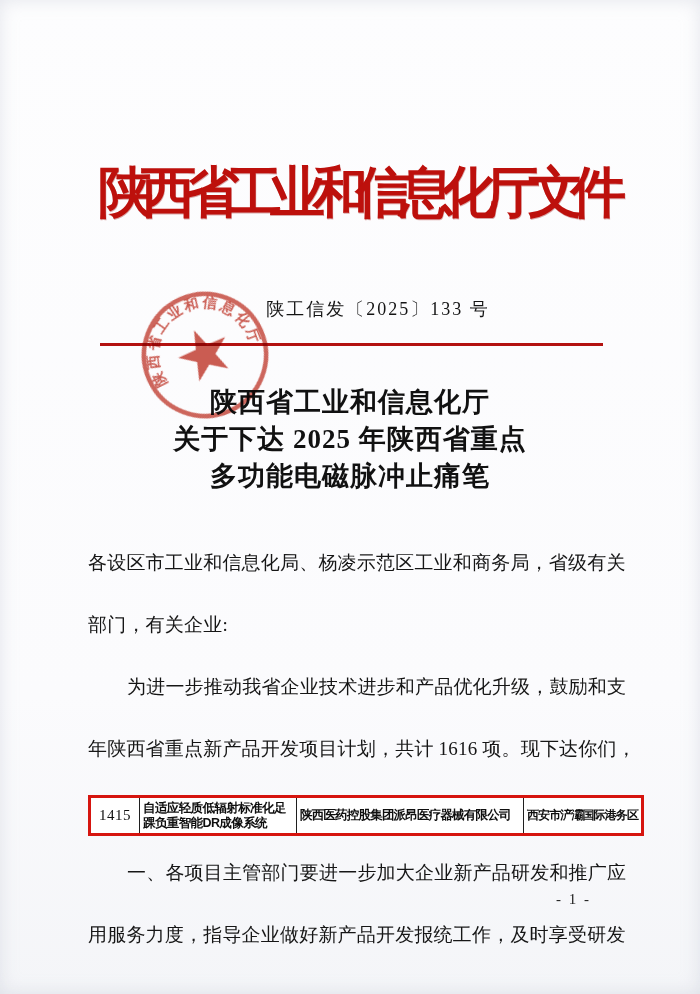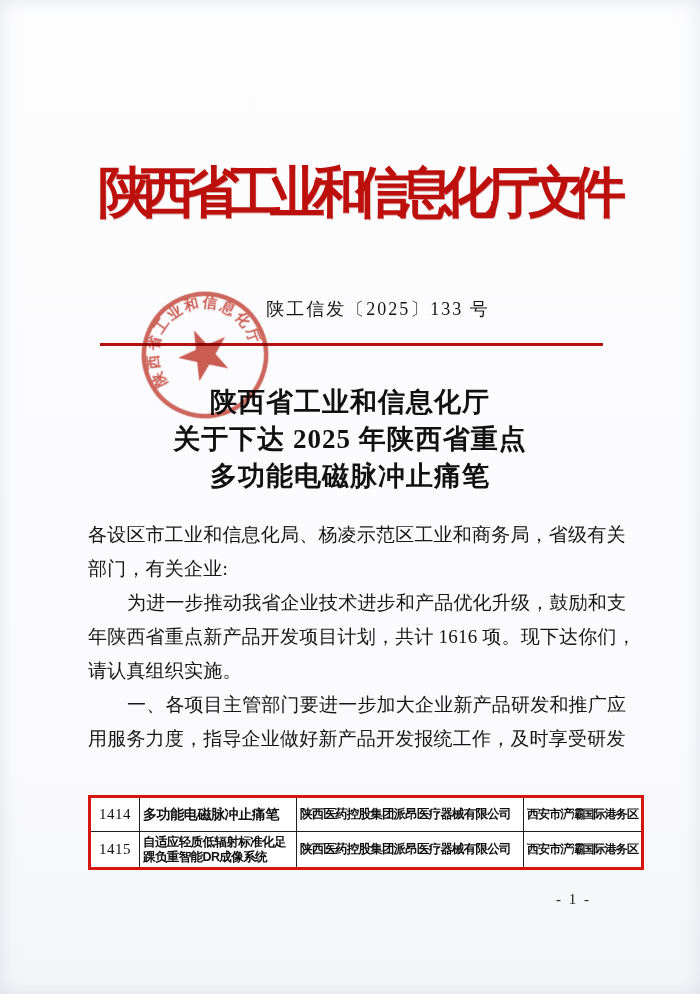--- a/index.html
+++ b/index.html
@@ -54,20 +54,21 @@
   .body-text {
     position: absolute; top: 518px; left: 88px;
     width: 526px;
     font-size: 19px;
     color: #161616;
   }
   .body-line {
     height: 34px; line-height: 34px;
     white-space: nowrap;
     letter-spacing: 0.2px;
+    margin-top: 28px;
   }
   .body-line.indent { padding-left: 39px; text-align: right; }
   
   .project-table {
     position: absolute; top: 795px; left: 88px;
     border-collapse: collapse;
     table-layout: fixed;
     width: 531px;
     border: 3px solid #d6150f;
     background: #fff;
@@ -143,26 +144,20 @@
     <div class="body-line">部门，有关企业:</div>
     <div class="body-line indent">为进一步推动我省企业技术进步和产品优化升级，鼓励和支</div>
     <div class="body-line">年陕西省重点新产品开发项目计划，共计 1616 项。现下达你们，</div>
     <div class="body-line">请认真组织实施。</div>
     <div class="body-line indent">一、各项目主管部门要进一步加大企业新产品研发和推广应</div>
     <div class="body-line">用服务力度，指导企业做好新产品开发报统工作，及时享受研发</div>
   </div>
 
   <table class="project-table">
     <tbody>
-        <tr class="row1">
-      <td class="c-no">1414</td>
-      <td class="c-product">多功能电磁脉冲止痛笔</td>
-      <td class="c-company">陕西医药控股集团派昂医疗器械有限公司</td>
-      <td class="c-district">西安市浐灞国际港务区</td>
-    </tr>
     <tr class="row2">
       <td class="c-no">1415</td>
       <td class="c-product">自适应轻质低辐射标准化足踝负重智能DR成像系统</td>
       <td class="c-company">陕西医药控股集团派昂医疗器械有限公司</td>
       <td class="c-district">西安市浐灞国际港务区</td>
     </tr>
   </tbody>
     </table>
 
   <div class="page-number">- 1 -</div>

